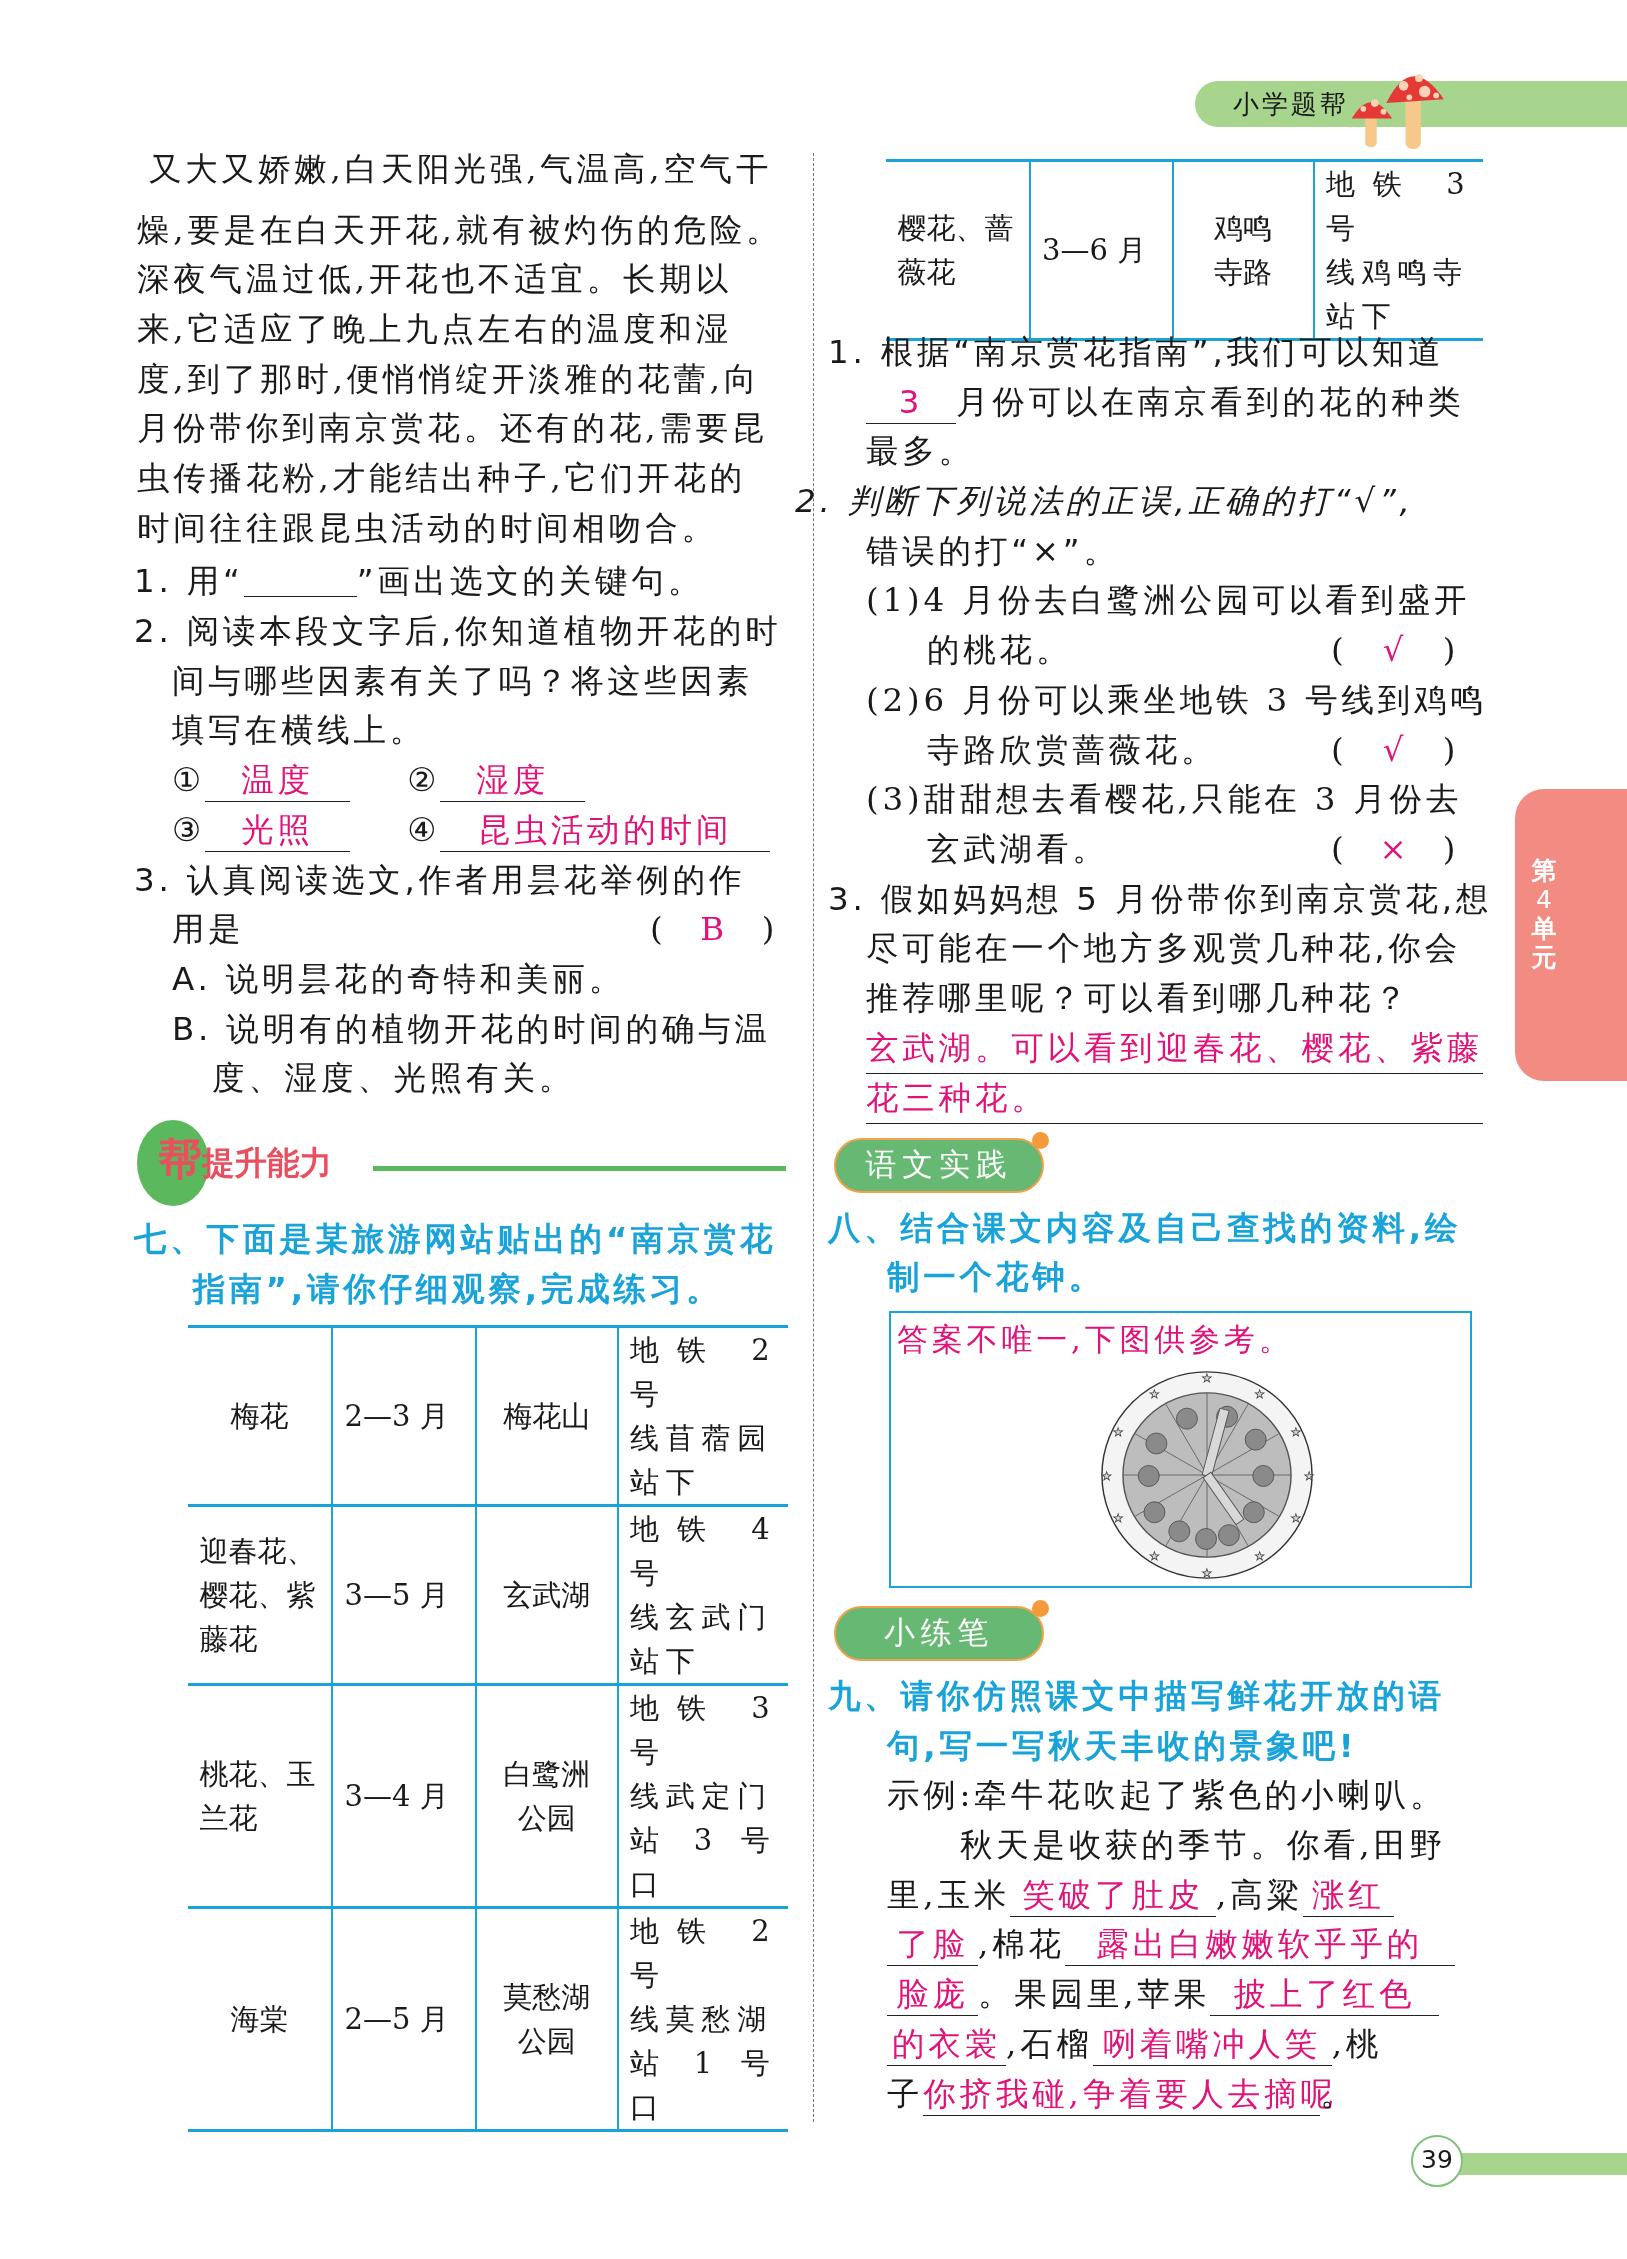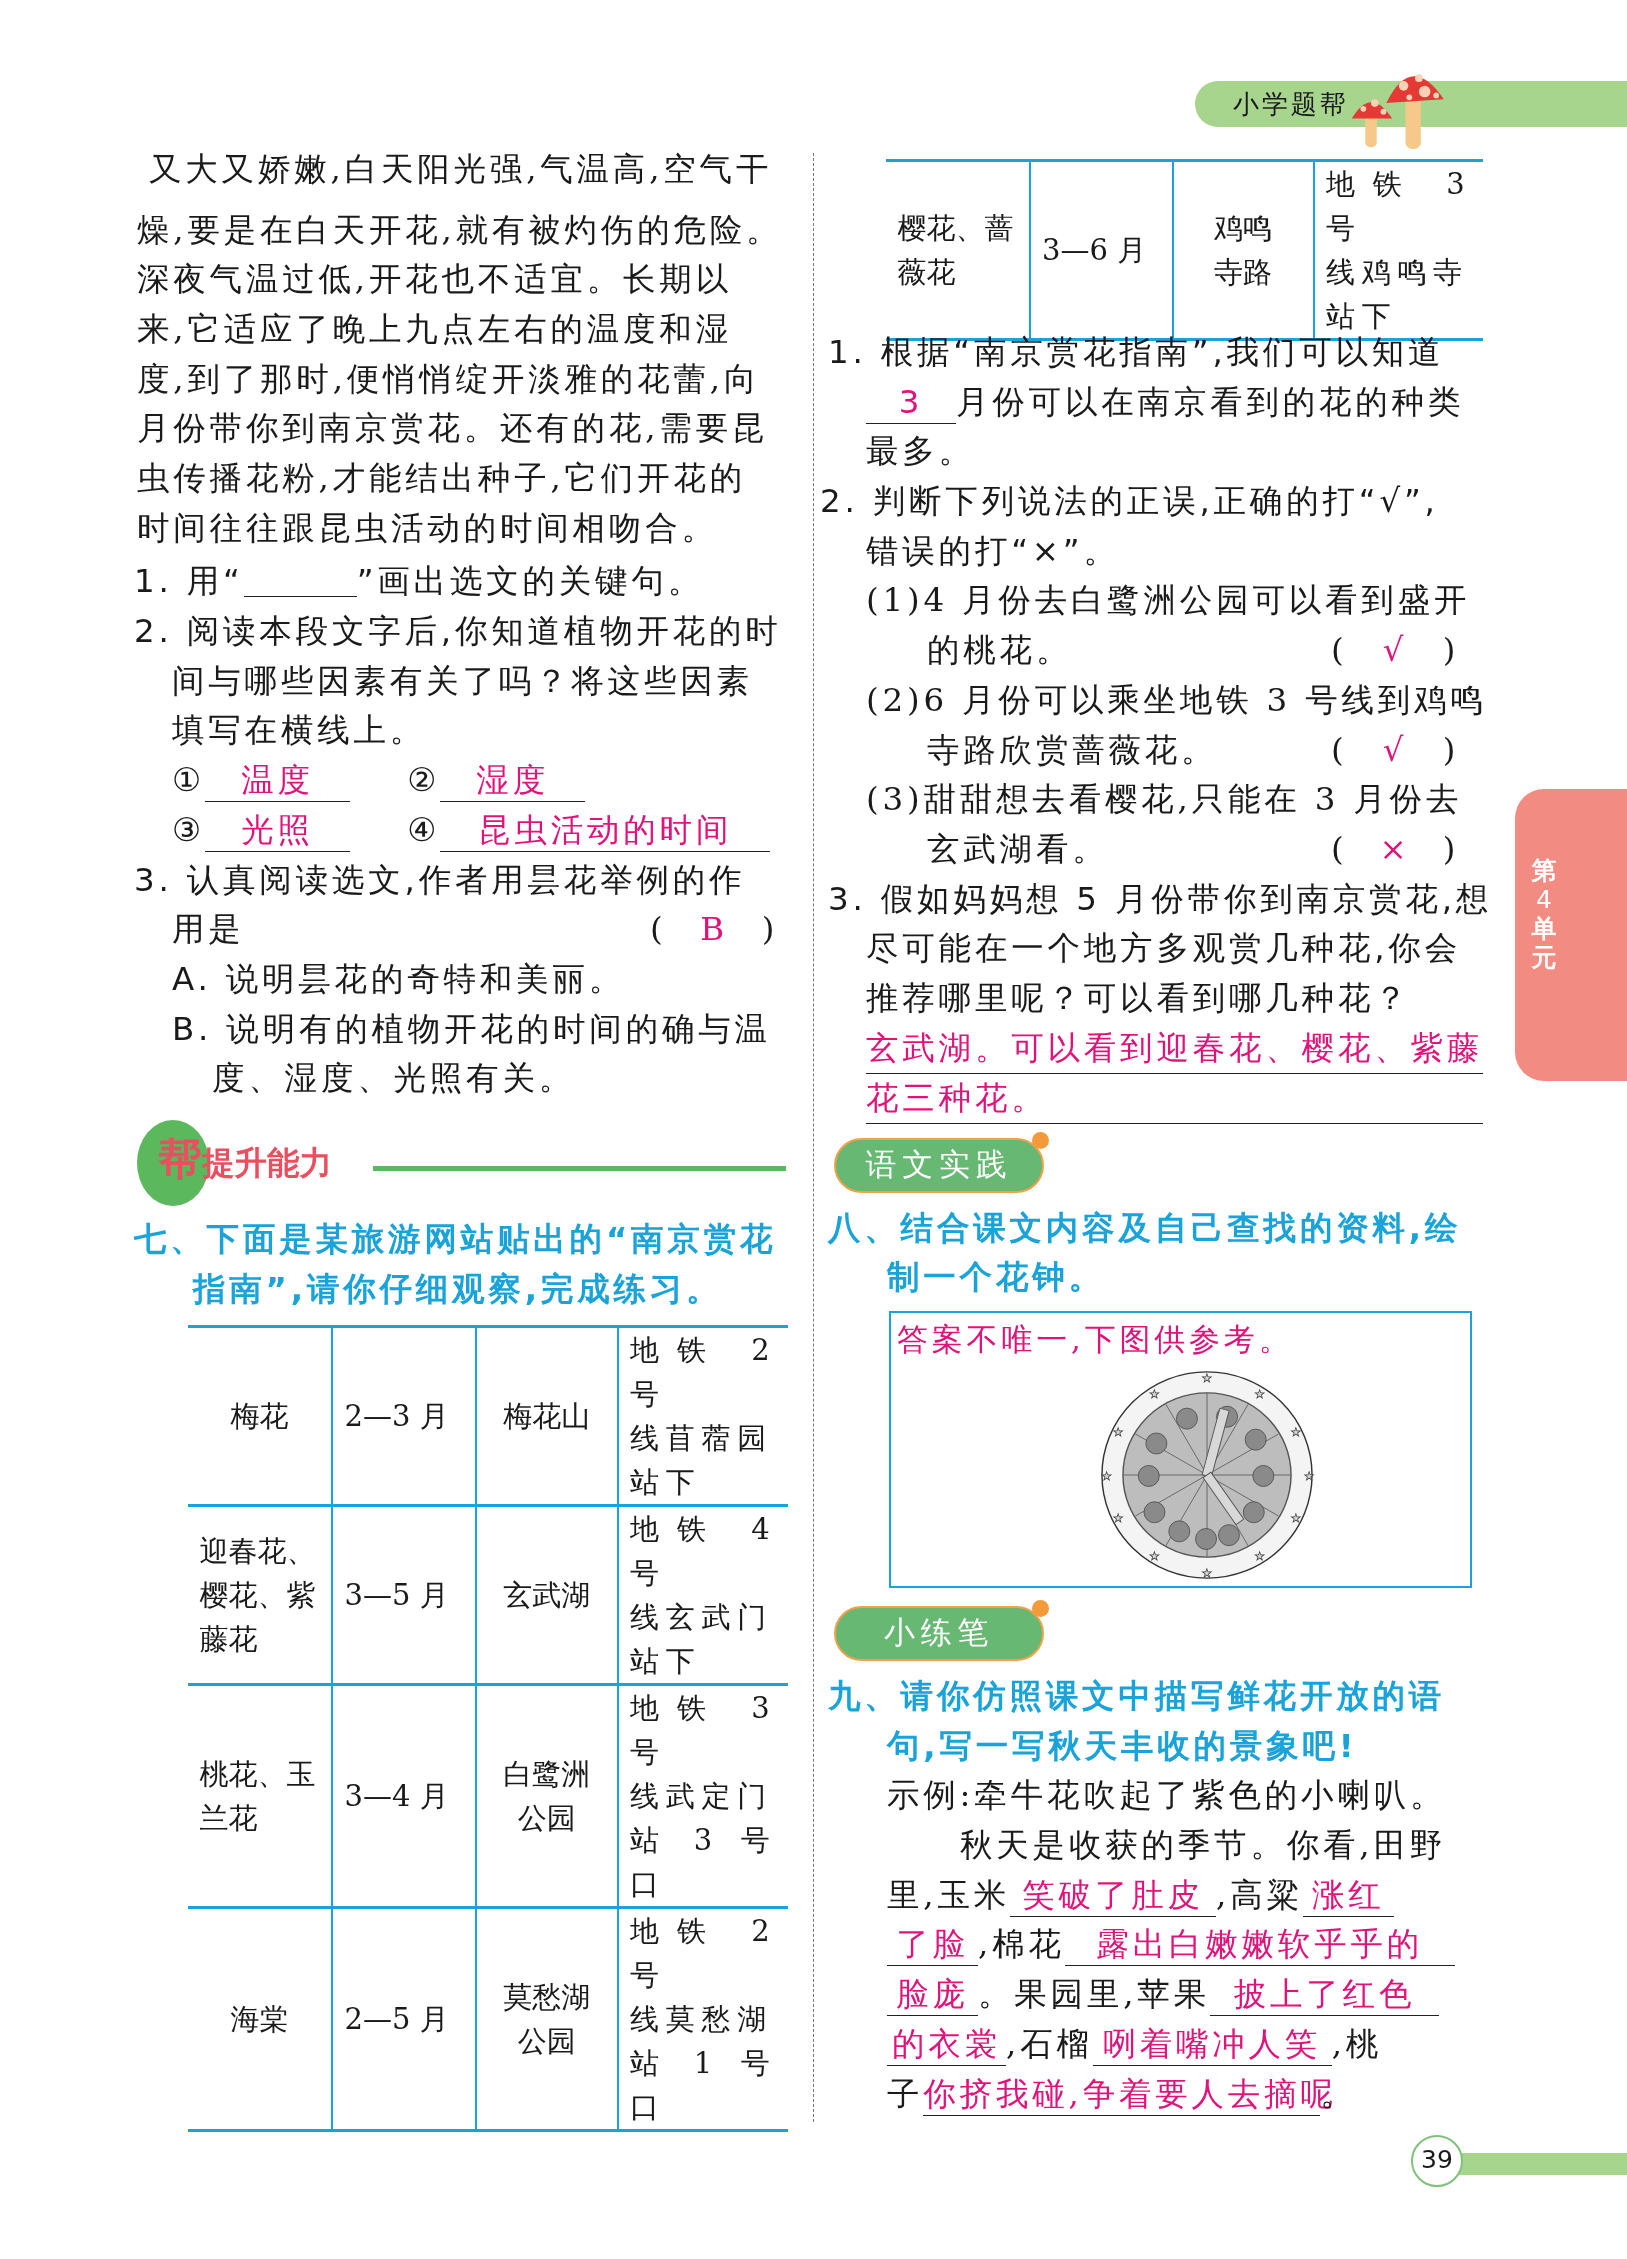--- a/index.html
+++ b/index.html
@@ -208,21 +208,21 @@
   </tr>
 </tbody>
   </table>
 
 <div class="line sans" style="left:828px;top:327px;">1. 根据“南京赏花指南”,我们可以知道</div>
 <div class="line sans" style="left:866px;top:377px;">
   <span class="blank ans" style="width:90px;">3</span><span>月份可以在南京看到的花的种类</span>
 </div>
 <div class="line sans" style="left:866px;top:426px;">最多。</div>
 
-<div class="line sans" style="left:820px;top:476px;">2. 判断下列说法的正误,正确的打“√”,</div>
+<div class="line sans" style="left:795px;top:476px;font-style:italic;">2. 判断下列说法的正误,正确的打“√”,</div>
 <div class="line sans" style="left:866px;top:526px;">错误的打“×”。</div>
 
 <div class="line" style="left:866px;top:575px;">(1)4 月份去白鹭洲公园可以看到盛开</div>
 <div class="line" style="left:927px;top:625px;">的桃花。</div>
 <div class="line" style="left:1331px;top:625px;">( <span class="ans" style="display:inline-block;width:67px;text-align:center">√</span> )</div>
 
 <div class="line" style="left:866px;top:675px;">(2)6 月份可以乘坐地铁 3 号线到鸡鸣</div>
 <div class="line" style="left:927px;top:725px;">寺路欣赏蔷薇花。</div>
 <div class="line" style="left:1331px;top:725px;">( <span class="ans" style="display:inline-block;width:67px;text-align:center">√</span> )</div>
 

